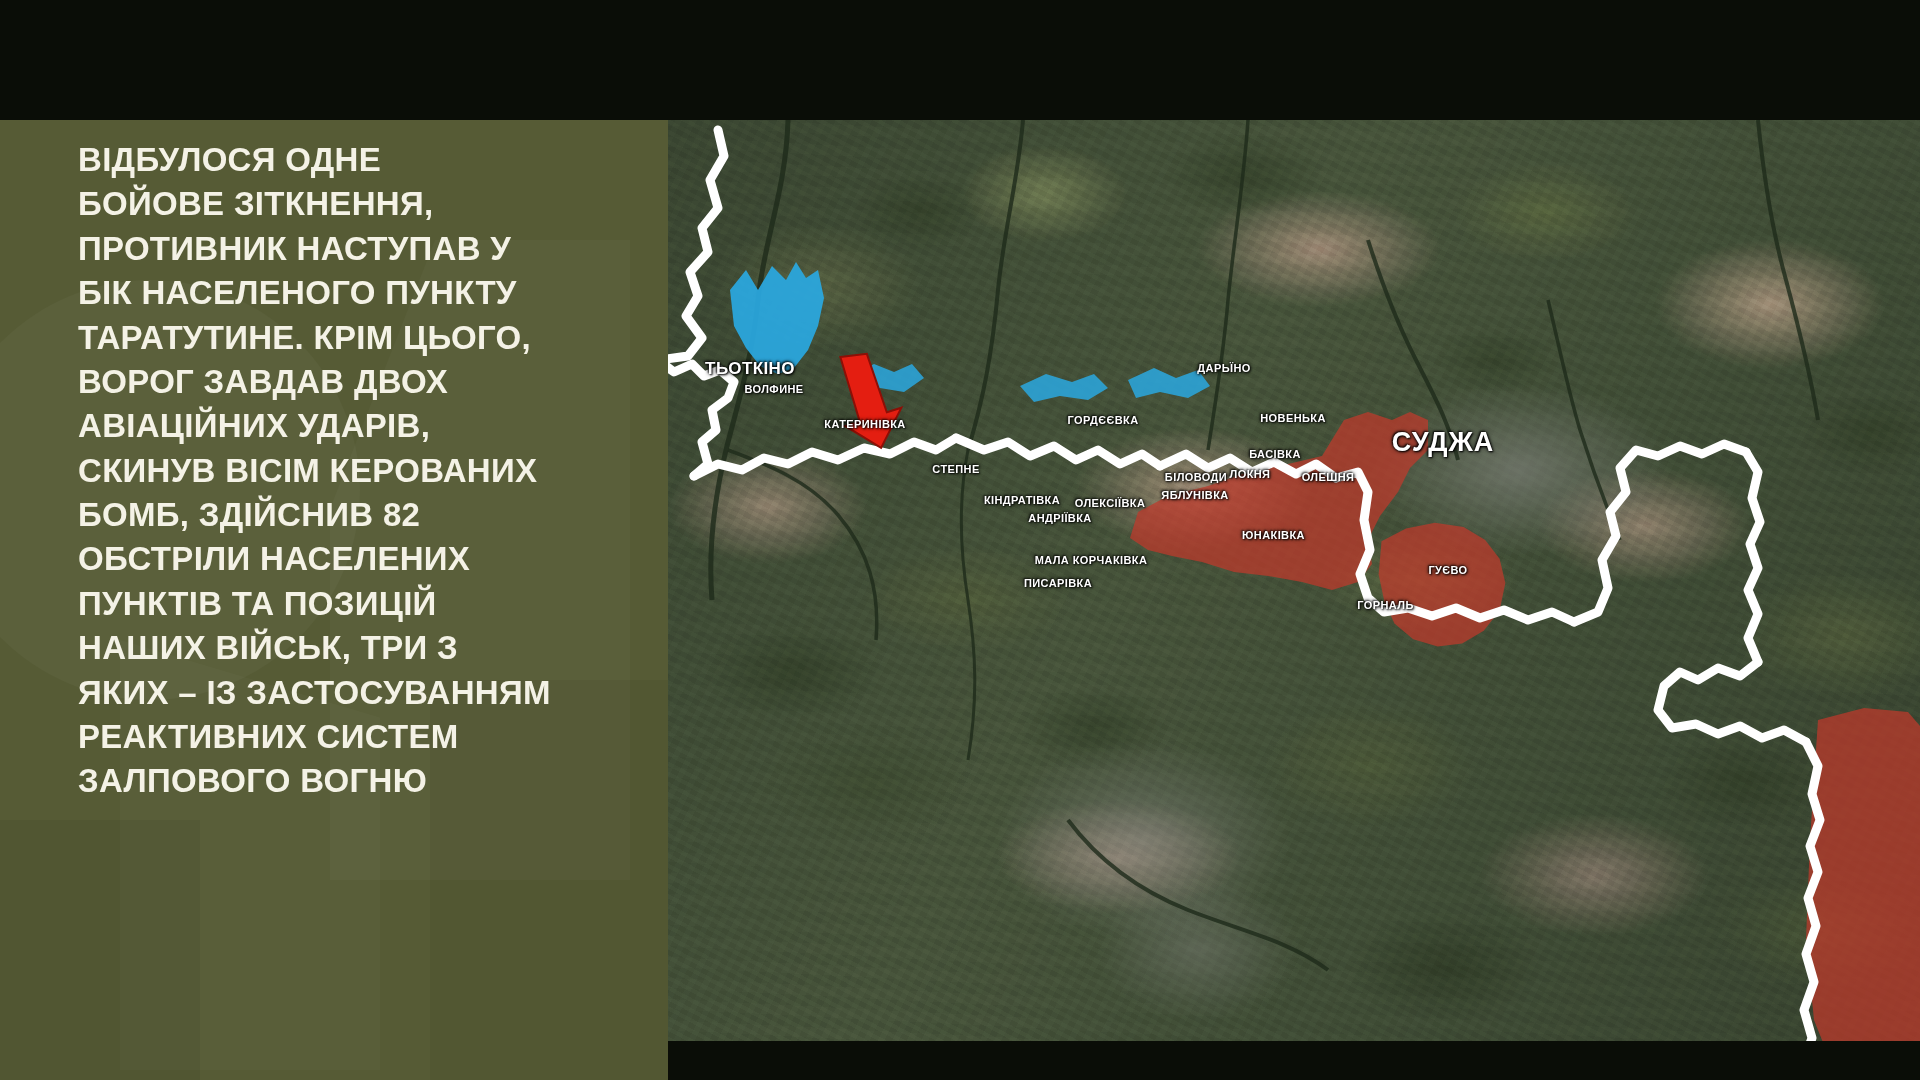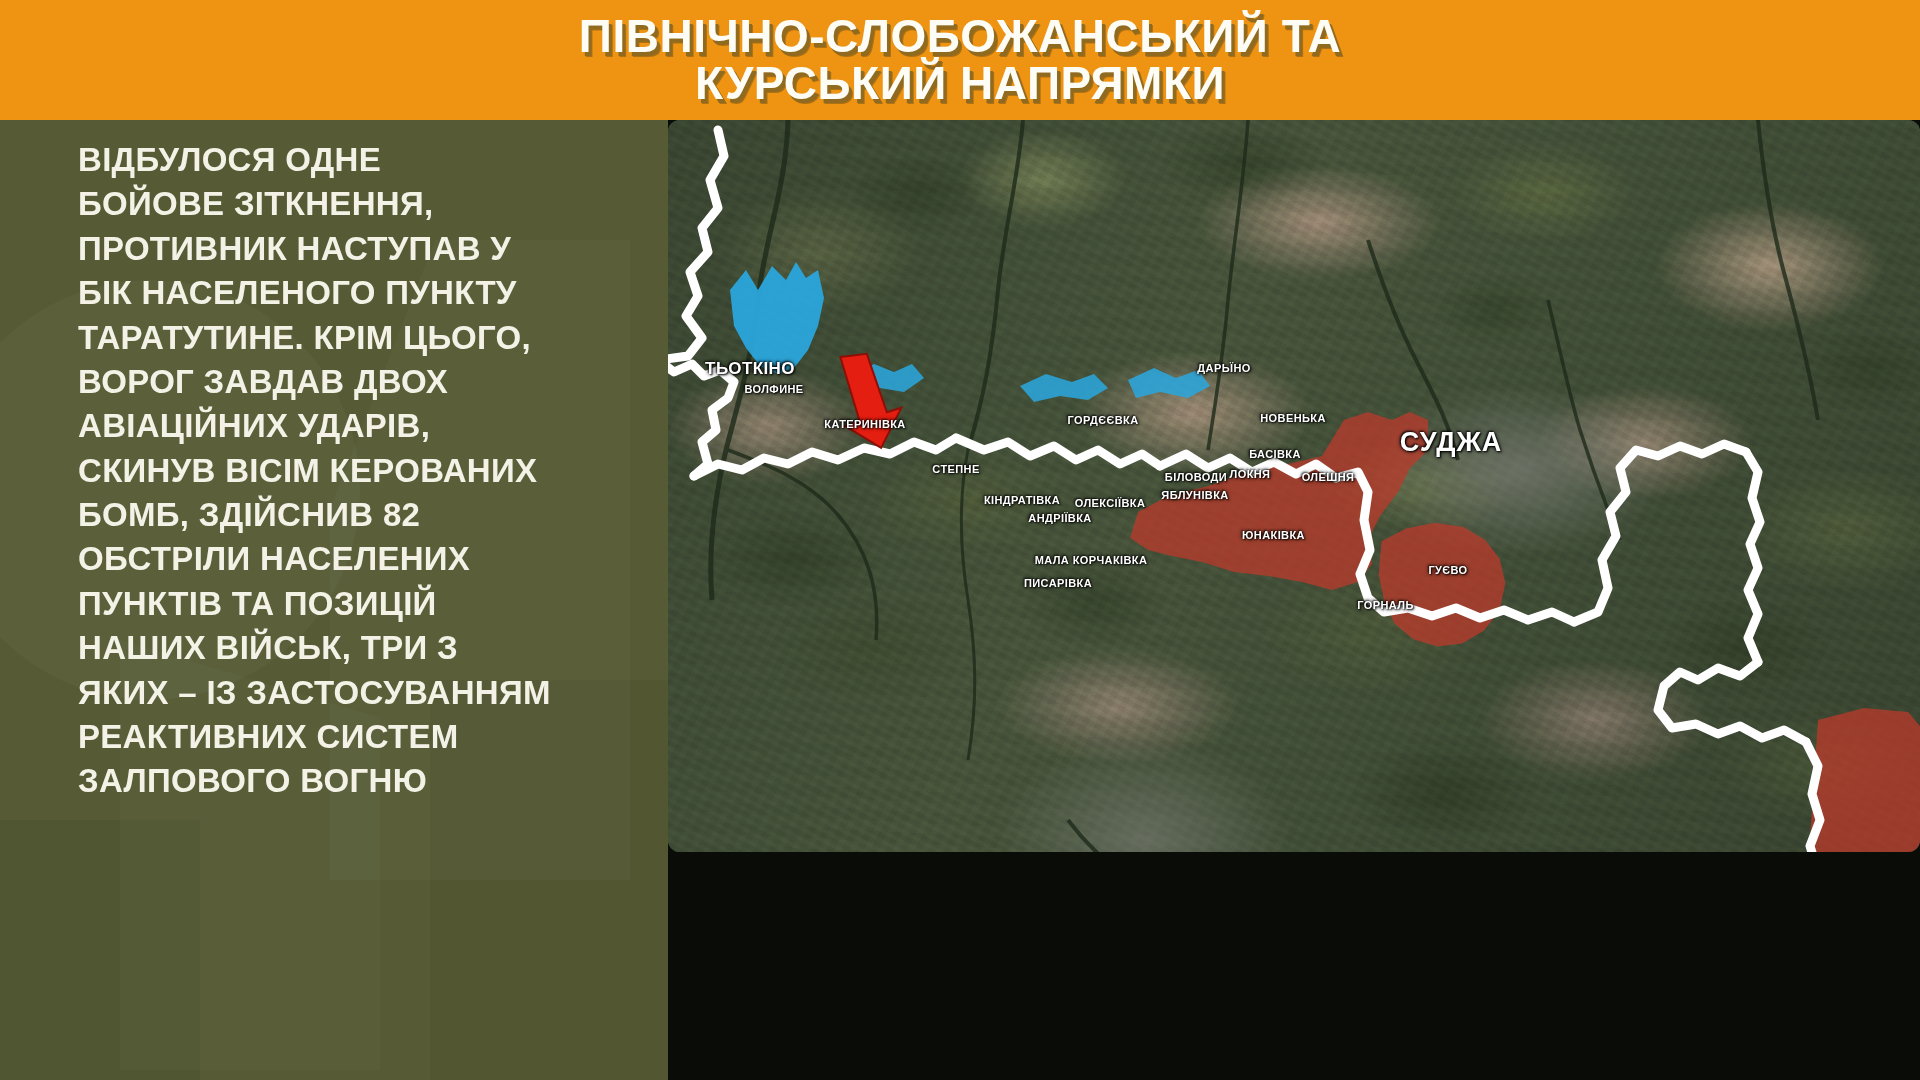--- a/index.html
+++ b/index.html
@@ -47,22 +47,22 @@
     position:relative; z-index:2;
     padding:18px 24px 0 78px;
     color:#f4f2e6;
     font-size:33px; font-weight:bold; line-height:1.345;
     letter-spacing:0.3px; text-transform:uppercase;
     white-space:pre-line;
   }
 
   
   #map{
-    position:absolute; left:668px; top:120px; width:1252px; height:732px;
-    overflow:hidden; background:#3e4f33; z-index:10;border-radius:12px;
+    position:absolute; left:668px; top:120px; width:1252px; height:921px;
+    overflow:hidden; background:#3e4f33; z-index:10;
   }
   
   #map-base{
     position:absolute; inset:0;
     background-color:#46543a;
     background-image:
       radial-gradient(ellipse 150px 90px at 12% 18%, #55603f 0%, rgba(85,96,63,0) 70%),
       radial-gradient(ellipse 120px 70px at 30% 8%,  #6d7a4e 0%, rgba(109,122,78,0) 70%),
       radial-gradient(ellipse 170px 80px at 52% 14%, #9d8872 0%, rgba(157,136,114,0) 72%),
       radial-gradient(ellipse 130px 70px at 70% 10%, #56643c 0%, rgba(86,100,60,0) 70%),
@@ -116,26 +116,20 @@
     font-size:11px; pointer-events:none;
   }
   .mlabel.big{ font-size:27px; letter-spacing:1px; }
   .mlabel.mid{ font-size:17px; }
 </style>
 </head>
 <body>
 
 <div id="root">
 
-  <div id="header">
-    <div id="header-title">
-      <span class="ln">ПІВНІЧНО-СЛОБОЖАНСЬКИЙ ТА</span>
-      <span class="ln">КУРСЬКИЙ НАПРЯМКИ</span>
-    </div>
-  </div>
 
   <div id="left-panel">
     <div class="wm wm1"></div>
     <div class="wm wm2"></div>
     <div class="wm wm3"></div>
     <div class="wm wm4"></div>
     <div class="wm wm5"></div>
     <div id="briefing">ВІДБУЛОСЯ ОДНЕ
 БОЙОВЕ ЗІТКНЕННЯ,
 ПРОТИВНИК НАСТУПАВ У
@@ -242,21 +236,21 @@
     <div>
       <div class="mlabel mid" style="left:82px;  top:249px;">ТЬОТКІНО</div>
       <div class="mlabel" style="left:106px; top:269px;">ВОЛФИНЕ</div>
       <div class="mlabel" style="left:197px; top:304px;">КАТЕРИНІВКА</div>
       <div class="mlabel" style="left:288px; top:349px;">СТЕПНЕ</div>
       <div class="mlabel" style="left:435px; top:300px;">ГОРДЄЄВКА</div>
       <div class="mlabel" style="left:556px; top:248px;">ДАРЬЇНО</div>
       <div class="mlabel" style="left:625px; top:298px;">НОВЕНЬКА</div>
       <div class="mlabel" style="left:607px; top:334px;">БАСІВКА</div>
       <div class="mlabel" style="left:660px; top:357px;">ОЛЕШНЯ</div>
-      <div class="mlabel big" style="left:775px; top:322px;margin-left:8px;">СУДЖА</div>
+      <div class="mlabel big" style="left:775px; top:322px;">СУДЖА</div>
       <div class="mlabel" style="left:528px; top:357px;">БІЛОВОДИ</div>
       <div class="mlabel" style="left:582px; top:354px;">ЛОКНЯ</div>
       <div class="mlabel" style="left:527px; top:375px;">ЯБЛУНІВКА</div>
       <div class="mlabel" style="left:354px; top:380px;">КІНДРАТІВКА</div>
       <div class="mlabel" style="left:442px; top:383px;">ОЛЕКСІЇВКА</div>
       <div class="mlabel" style="left:392px; top:398px;">АНДРІЇВКА</div>
       <div class="mlabel" style="left:593px; top:415px;padding-left:25px;">ЮНАКІВКА</div>
       <div class="mlabel" style="left:423px; top:440px;">МАЛА КОРЧАКІВКА</div>
       <div class="mlabel" style="left:390px; top:463px;">ПИСАРІВКА</div>
       <div class="mlabel" style="left:772px; top:450px;margin-left:8px;">ГУЄВО</div>

